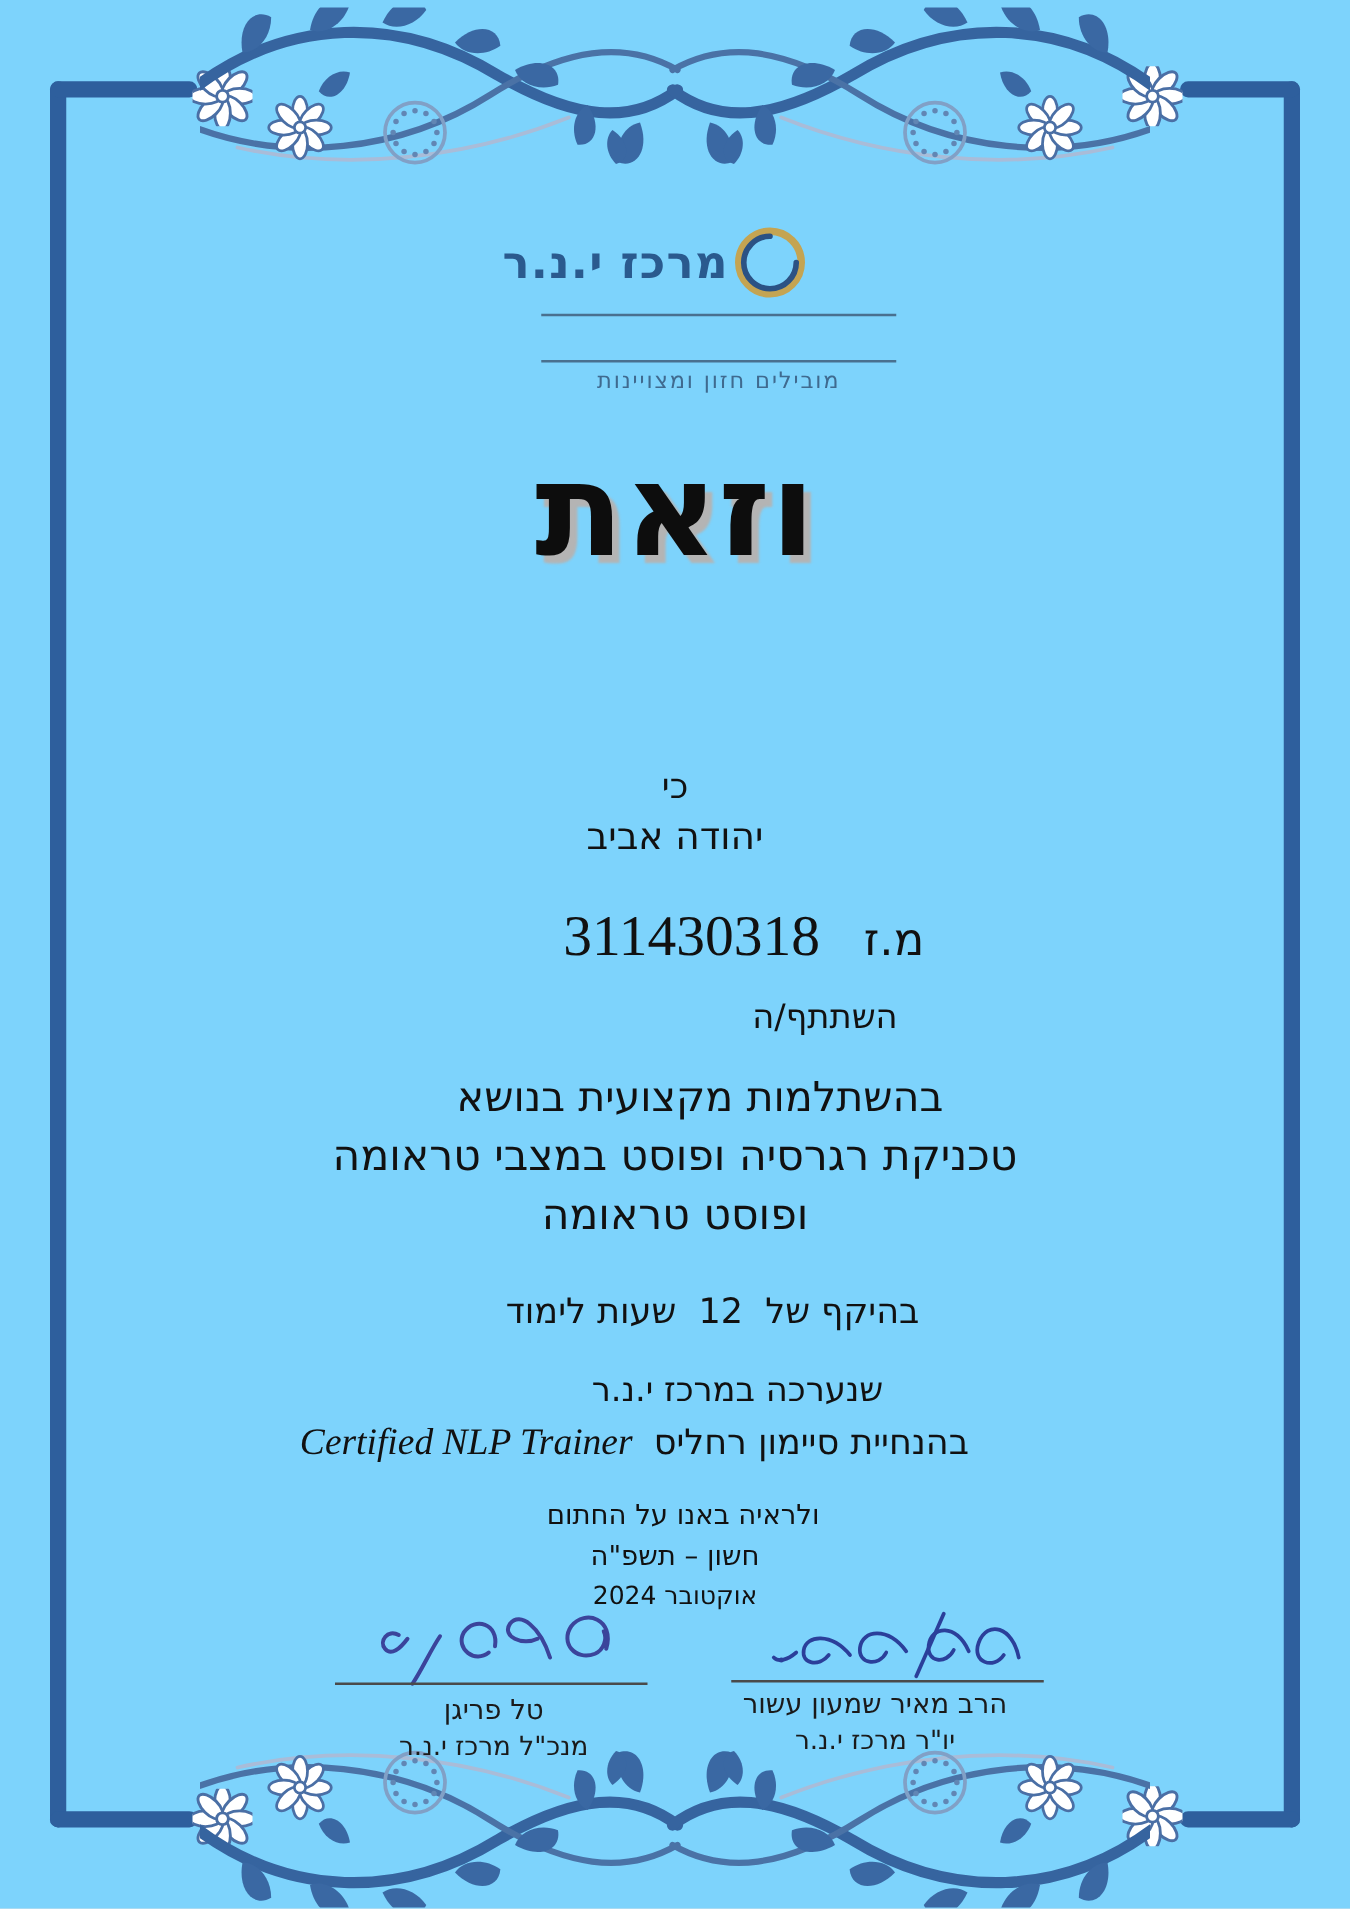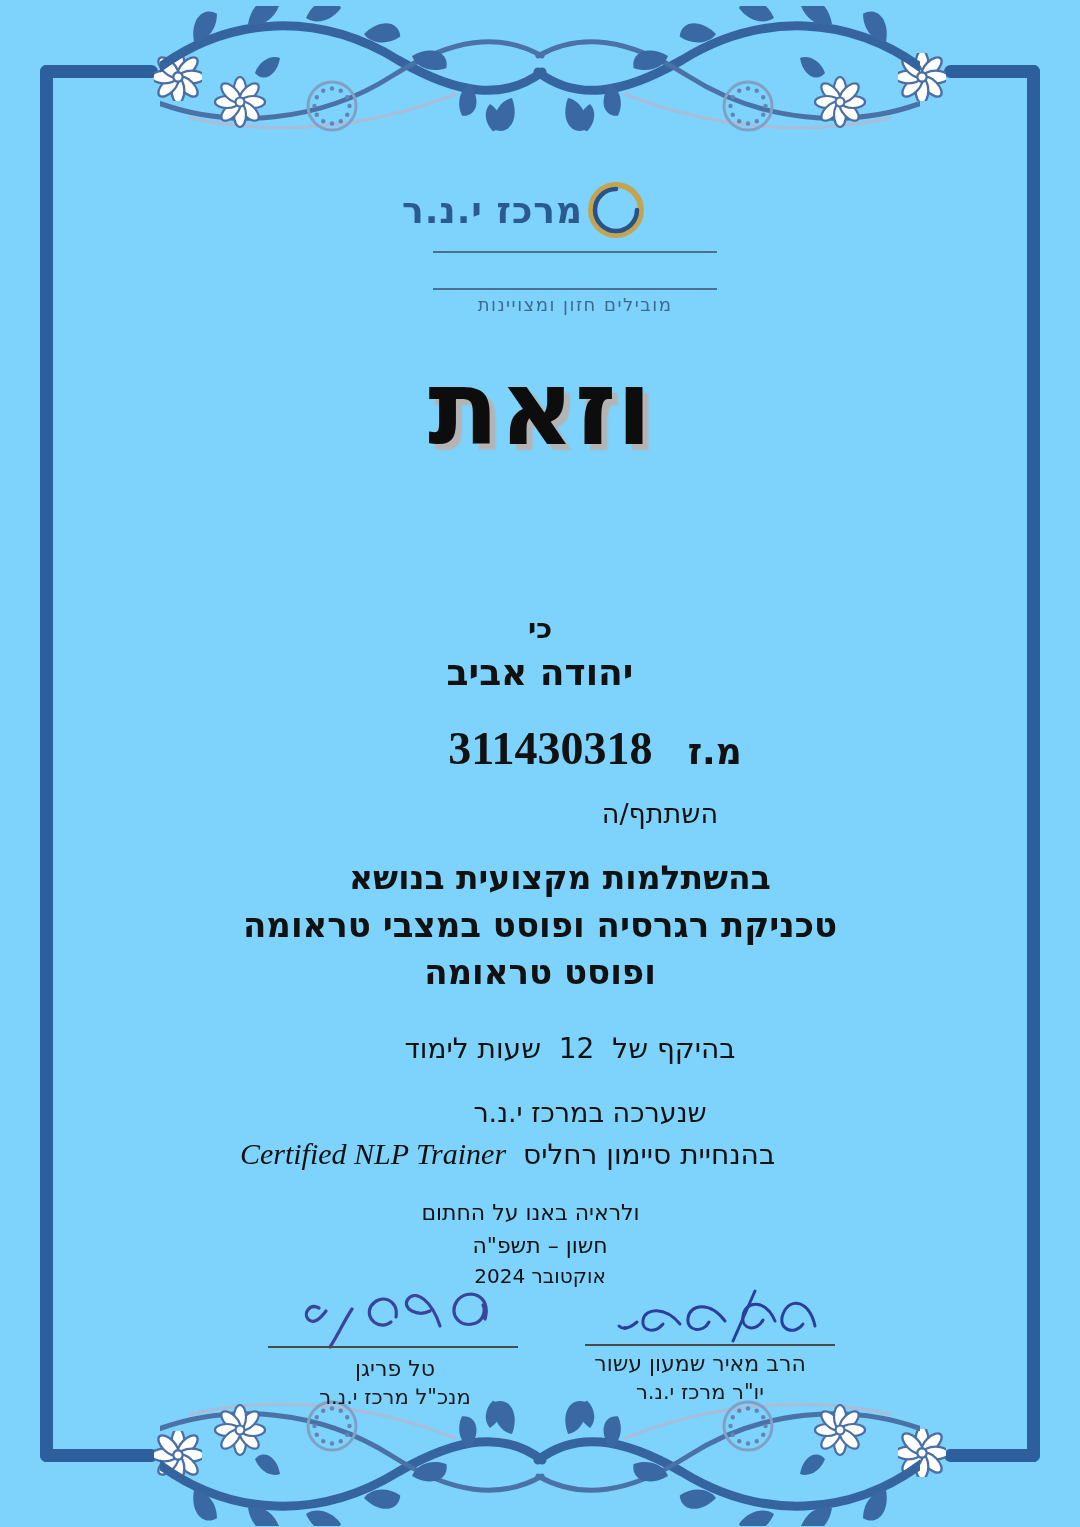--- a/index.html
+++ b/index.html
@@ -21,21 +21,21 @@
   .logo-rule{position:absolute; height:2px; background:#49708f;}
   .logo-tagline{font-size:18px; color:#3f6a8f; letter-spacing:1.5px; text-align:center;}
 
   
   .big-title{
     width:1080px; text-align:center; font-size:104px; font-weight:bold;
     line-height:140px; color:#0d0d0d;
     text-shadow:6px 6px 2px #b4b4b4;
   }
 
-  .t-bold{font-weight:bold;}
+  .t-bold{font-weight:normal;}
   .serif{font-family:"Liberation Serif", serif;}
 
   .sig-line{position:absolute; height:2px; background:#4a4a4a;}
   .sig-name{font-size:22px; color:#1a1a1a; text-align:center;}
   .sig-role{font-size:21px; color:#1a1a1a; text-align:center;}
 </style>
 </head>
 <body>
 
 <div class="page">
@@ -131,21 +131,21 @@
   <div class="logo-rule" style="left:433px; top:251px; width:284px;"></div>
   <div class="abs rtl logo-tagline" style="left:433px; top:258px; width:284px;margin-top:36px;">מובילים חזון ומצויינות</div>
   <div class="logo-rule" style="left:433px; top:288px; width:284px;"></div>
 
   <div class="abs big-title rtl" style="left:0; top:338px;">
     <div>וזאת</div>
   </div>
 
   <div class="abs rtl center t-bold" style="left:0; top:612px; width:1080px; font-size:28px;">כי</div>
 
-  <div class="abs rtl center t-bold" style="left:0; top:652px; width:1080px; font-size:36px;">יהודה אביב</div>
+  <div class="abs rtl center t-bold" style="left:0; top:652px; width:1080px; font-size:30px;">יהודה אביב</div>
 
   <div class="abs rtl" style="left:355px; top:722px; width:480px; text-align:center;">
     <span class="t-bold" style="font-size:36px; vertical-align:baseline;">מ.ז</span>
     <span class="serif t-bold" style="font-size:46px; margin-right:30px; vertical-align:baseline;">311430318</span>
   </div>
 
   <div class="abs rtl center" style="left:560px; top:798px; width:200px; font-size:27px;">השתתף/ה</div>
 
   <div class="abs rtl center t-bold" style="left:40px; top:858px; width:1040px; font-size:33px;">בהשתלמות מקצועית בנושא</div>
   <div class="abs rtl center t-bold" style="left:0; top:905px; width:1080px; font-size:34px;">טכניקת רגרסיה ופוסט במצבי טראומה</div>
@@ -153,21 +153,21 @@
 
   <div class="abs rtl center pre" style="left:100px; top:1032px; width:940px; font-size:28px;">בהיקף של  12  שעות לימוד</div>
 
   <div class="abs rtl center" style="left:140px; top:1097px; width:900px; font-size:27px;">שנערכה במרכז י.נ.ר</div>
 
   <div class="abs rtl center" style="left:0; top:1137px; width:1015px; font-size:28px;">
     <span>בהנחיית סיימון רחליס</span>
     <span class="serif" style="font-size:30px; margin-right:8px;font-style:italic;">Certified NLP Trainer</span>
   </div>
 
-  <div class="abs rtl center" style="left:0; top:1200px; width:1061px; font-size:22px;">ולראיה באנו על החתום</div>
+  <div class="abs rtl center" style="left:0; top:1200px; width:1061px; font-size:22px;padding-left:16px;">ולראיה באנו על החתום</div>
   <div class="abs rtl center" style="left:0; top:1233px; width:1080px; font-size:22px;">חשון – תשפ"ה</div>
   <div class="abs rtl center" style="left:0; top:1264px; width:1080px; font-size:20px;">אוקטובר 2024</div>
 
   <svg class="abs" style="left:585px; top:1286px;" width="240" height="60" viewBox="0 0 240 60">
     <g fill="none" stroke="#2b3f9a" stroke-width="3" stroke-linecap="round">
       <path d="M 230 40 C 225 15, 205 10, 198 28 C 192 44, 210 50, 218 38"></path>
       <path d="M 190 35 C 180 12, 160 15, 158 30 C 156 44, 172 46, 178 34"></path>
       <path d="M 148 55 L 170 5"></path>
       <path d="M 140 35 C 125 15, 105 18, 103 32 C 101 45, 118 48, 124 36"></path>
       <path d="M 95 38 C 80 20, 60 22, 58 34 C 56 45, 70 48, 78 38"></path>

